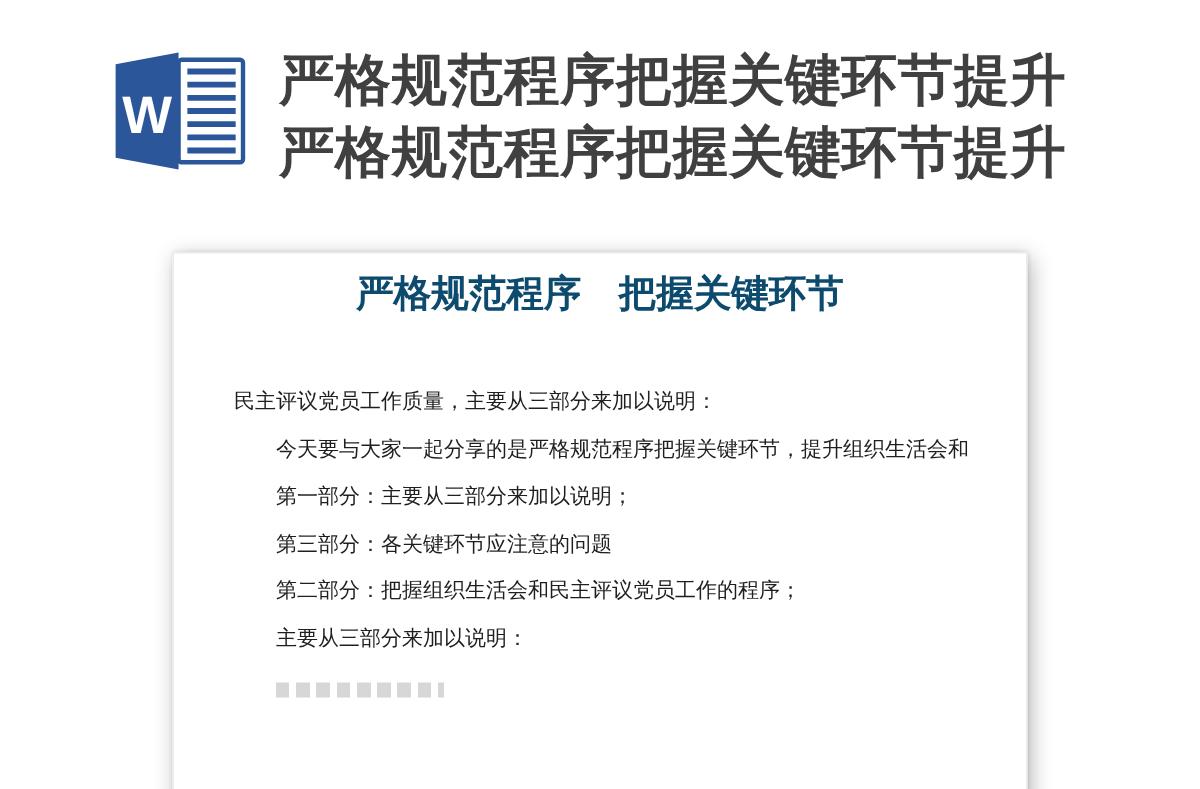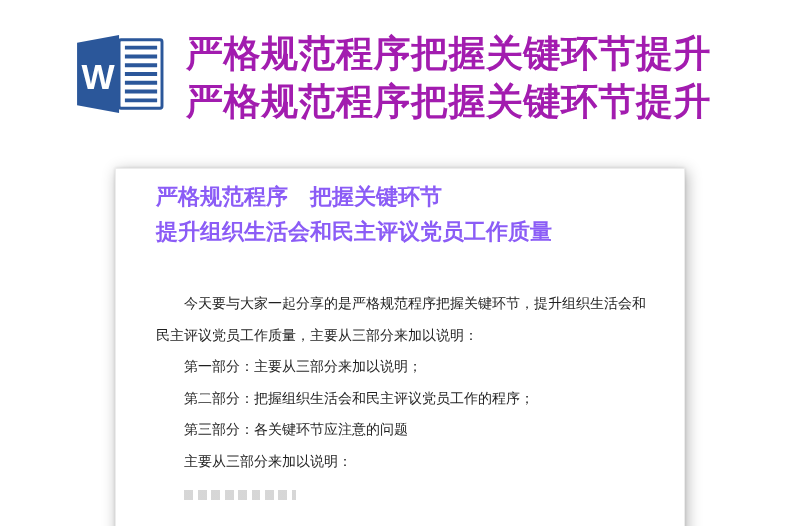--- a/index.html
+++ b/index.html
@@ -12,37 +12,37 @@
 
   
   .header {
     position:absolute; left:74px; top:30px;
     display:flex; align-items:flex-start; gap:18px;
   }
   .word-icon { width:94px; height:82px; margin-top:3px; flex:0 0 auto; }
   .header-title {
     font-family:"Liberation Sans", sans-serif;
     font-weight:700; font-size:37px; line-height:48px;
-    color:#a21caf; letter-spacing:0.5px; white-space:nowrap;
+    color:#404040; letter-spacing:0.5px; white-space:nowrap;
   }
 
   
   .doc-page {
     position:absolute; left:115px; top:168px;
     width:570px; height:520px;
     background:#ffffff;
     box-sizing:border-box;
     padding:10px 40px 0 40px;
     border:1px solid #ececec;
     box-shadow:2px 3px 14px rgba(0,0,0,0.30), 0 0 3px rgba(0,0,0,0.12);
   }
   .doc-title {
     font-family:"Liberation Sans", sans-serif;
-    font-weight:700; font-size:22px; line-height:35px;
-    color:#8b5cf6; white-space:nowrap;
+    font-weight:700; font-size:25px; line-height:35px;
+    text-align:center; color:#0c4a6e; white-space:nowrap;
   }
   .doc-body {
     margin-top:39px;
     font-family:"Liberation Serif", "DejaVu Serif", serif;
     font-size:14px; line-height:31.5px; color:#1f1f1f;
   }
   .line { white-space:nowrap; }
   .indent { text-indent:28px; }
 
   
@@ -76,25 +76,24 @@
 
   <div class="header-title">
     <div>严格规范程序把握关键环节提升</div>
     <div>严格规范程序把握关键环节提升</div>
   </div>
 </div>
 
 <div class="doc-page">
   <div class="doc-title">
     <div>严格规范程序　把握关键环节</div>
-    <div>提升组织生活会和民主评议党员工作质量</div>
   </div>
 
   <div class="doc-body">
+    <div class="line">民主评议党员工作质量，主要从三部分来加以说明：</div>
     <div class="line indent">今天要与大家一起分享的是严格规范程序把握关键环节，提升组织生活会和</div>
-    <div class="line">民主评议党员工作质量，主要从三部分来加以说明：</div>
     <div class="line indent">第一部分：主要从三部分来加以说明；</div>
+    <div class="line indent">第三部分：各关键环节应注意的问题</div>
     <div class="line indent">第二部分：把握组织生活会和民主评议党员工作的程序；</div>
-    <div class="line indent">第三部分：各关键环节应注意的问题</div>
     <div class="line indent">主要从三部分来加以说明：</div>
     <div class="clipped-marks"></div>
   </div>
 </div>
 
 </body></html>

